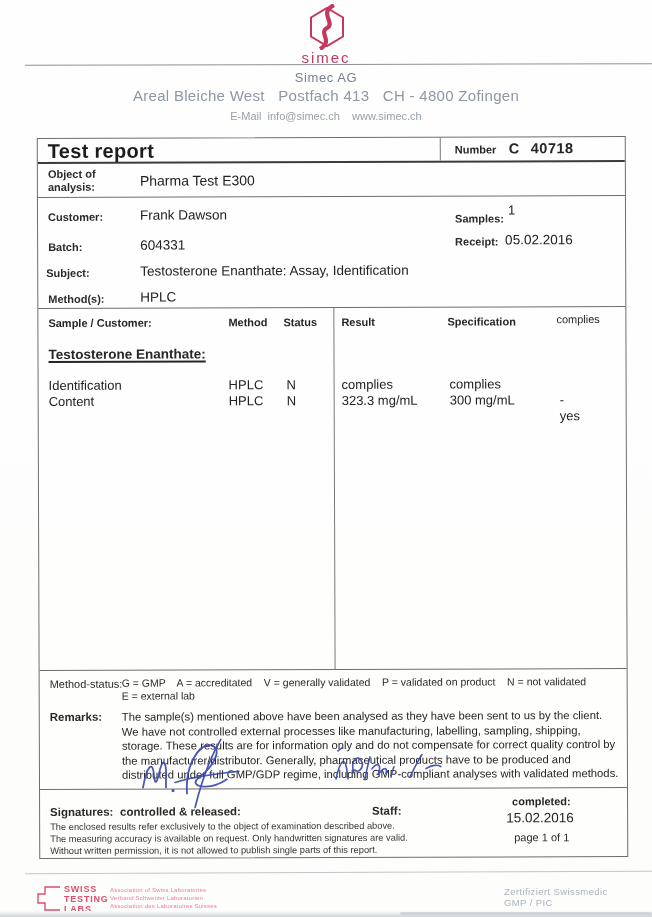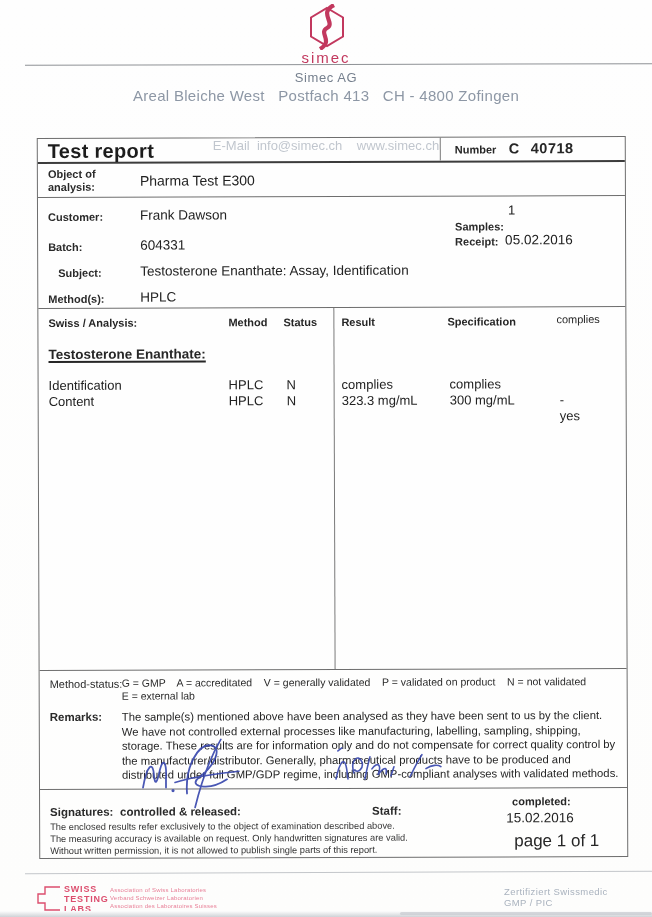--- a/index.html
+++ b/index.html
@@ -10,21 +10,21 @@
     font-family:Liberation Sans, sans-serif;color:#262626;padding-left:16px;
   }
   .abs{position:absolute;}
   .centered{left:0;width:652px;text-align:center;}
   
   .logo-word{top:49px;font-size:15px;letter-spacing:2px;color:#c2385e;}
   .top-rule{top:64px;left:25px;width:627px;height:1px;background:#8f9296;transform:rotate(-0.15deg);}
   .company{top:70px;font-size:13px;color:#76808e;letter-spacing:.6px;}
   .addr1{top:87px;font-size:15px;color:#8d97a5;letter-spacing:.3px;white-space:pre-wrap;}
   .addr2{top:100px;font-size:8.5px;color:#97a0ad;white-space:pre-wrap;}
-  .addr3{top:110px;font-size:13px;color:#97a0ad;white-space:pre-wrap;margin-top:28px;}
+  .addr3{top:110px;font-size:11px;color:#97a0ad;white-space:pre-wrap;}
   
   .doc{position:absolute;left:38px;top:137px;width:587px;height:719px;
        border:1px solid #6e6e6e;transform:rotate(-0.2deg);background:rgba(255,255,255,.4);}
   .sect{position:relative;width:100%;box-sizing:border-box;}
   .s-header{height:25px;border-bottom:2px solid #3c3c3c;display:flex;}
   .report-title{padding-left:10px;font-size:20px;font-weight:bold;letter-spacing:.3px;line-height:24px;color:#1c1c1c;}
   .rh-right{margin-left:auto;width:184px;border-left:1px solid #7a7a7a;position:relative;}
   .num-label{position:absolute;left:14px;top:6px;font-size:11px;font-weight:bold;}
   .num-prefix{position:absolute;left:68px;top:3px;font-size:14.5px;font-weight:bold;}
   .num-value{position:absolute;left:90px;top:3px;font-size:14.5px;font-weight:bold;letter-spacing:.5px;}
@@ -41,21 +41,21 @@
   .col-divider{position:absolute;left:295px;top:0;bottom:0;width:1px;background:#7a7a7a;}
   .th{font-size:11px;font-weight:bold;}
   .th-n{font-size:11px;font-weight:normal;}
   .group-title{font-size:13.5px;font-weight:bold;text-decoration:underline;text-decoration-thickness:1.5px;text-underline-offset:2px;}
   .cell{font-size:13px;color:#222;position:absolute;}
   .ms-line{font-size:10.5px;white-space:nowrap;color:#2a2a2a;}
   .remarks-text{font-size:11.3px;line-height:1.29;color:#252525;width:499px;}
   .fineprint{font-size:9.3px;line-height:1.3;color:#333;}
   .completed-lbl{font-size:11px;font-weight:bold;}
   .completed-date{font-size:13.5px;}
-  .page-lbl{font-size:17px;}
+  .page-lbl{font-size:11px;}
   
   .org-line{font-size:9px;font-weight:bold;color:#dc4e6e;letter-spacing:.8px;line-height:1.12;}
   .assoc-line{font-size:6px;color:#e87f97;line-height:1.35;letter-spacing:.2px;}
   .cert{font-size:9.5px;color:#a9b2be;letter-spacing:.4px;}
   .pre-footer-rule{top:872px;left:25px;width:627px;height:1px;background:#c3c6ca;transform:rotate(-0.25deg);}
   .scan-bottom{bottom:0;left:0;width:652px;height:6px;background:linear-gradient(180deg,#fdfdfd,#cfd3d7);}
   .scan-smudge{bottom:2px;left:400px;width:252px;height:3px;background:#c7cbd0;opacity:.7;border-radius:2px;}
 </style>
 </head>
 <body>
@@ -87,38 +87,38 @@
 
     <div class="sect s-object">
       <div class="abs lbl prelines" style="left:10px;top:4px;">Object of
 analysis:</div>
       <div class="abs val" style="left:102px;top:9px;font-size:14px;">Pharma Test E300</div>
     </div>
 
     <div class="sect s-info">
       <div class="abs lbl" style="left:10px;top:13px;">Customer:</div>
       <div class="abs val" style="left:102px;top:10px;">Frank Dawson</div>
-      <div class="abs lbl" style="left:417px;top:24px;">Samples:</div>
+      <div class="abs lbl" style="left:417px;top:16px;">Samples:</div>
       <div class="abs val-sm" style="left:470px;top:6px;">1</div>
 
       <div class="abs lbl" style="left:10px;top:43px;">Batch:</div>
       <div class="abs val" style="left:102px;top:40px;">604331</div>
       <div class="abs lbl" style="left:417px;top:39px;">Receipt:</div>
       <div class="abs val" style="left:467px;top:36px;">05.02.2016</div>
 
-      <div class="abs lbl" style="left:20px;top:69px;">Subject:</div>
+      <div class="abs lbl" style="left:8px;top:69px;">Subject:</div>
       <div class="abs val" style="left:102px;top:66px;">Testosterone Enanthate: Assay, Identification</div>
 
       <div class="abs lbl" style="left:10px;top:95px;">Method(s):</div>
       <div class="abs val" style="left:102px;top:92px;">HPLC</div>
     </div>
 
     <div class="sect s-table">
       <div class="col-divider"></div>
-      <div class="abs th" style="left:10px;top:8px;">Swiss / Analysis:</div>
+      <div class="abs th" style="left:10px;top:8px;">Sample / Customer:</div>
       <div class="abs th" style="left:190px;top:8px;">Method</div>
       <div class="abs th" style="left:245px;top:8px;">Status</div>
       <div class="abs th" style="left:303px;top:8px;">Result</div>
       <div class="abs th" style="left:409px;top:8px;">Specification</div>
       <div class="abs th-n" style="left:518px;top:6px;">complies</div>
 
       <div class="abs group-title" style="left:10px;top:38px;">Testosterone Enanthate:</div>
 
       <div>
         <span class="cell" style="left:10px;top:69px;">Identification</span>

